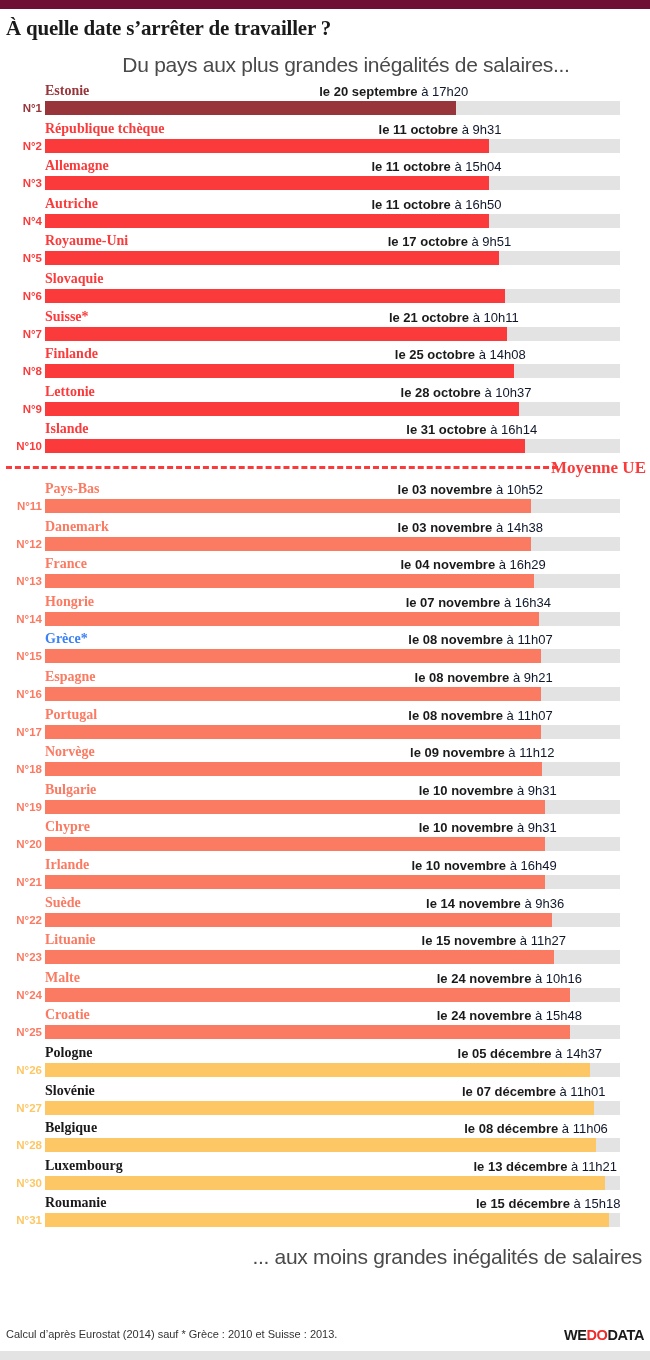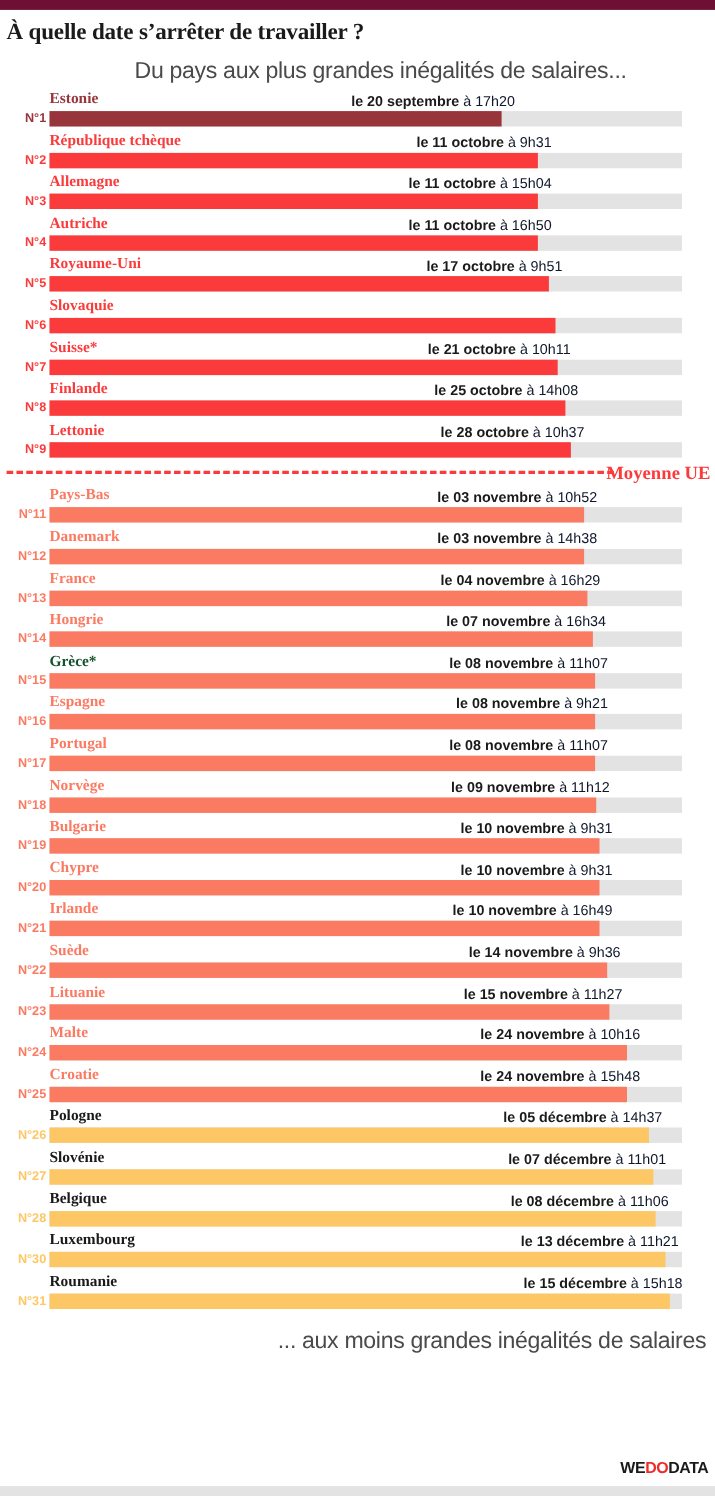--- a/index.html
+++ b/index.html
@@ -239,20 +239,28 @@
         </div>
       </div>
       <div class="row">
         <div class="row-label" style="color: rgb(251, 59, 59);">Lettonie</div>
         <div class="row-date" style="left: 531.375px;"><b>le 28 octobre</b><span> à 10h37</span></div>
         <div class="row-rank" style="color: rgb(251, 59, 59);">N°9</div>
         <div class="track">
           <div class="fill" style="width: 474.375px; background: rgb(251, 59, 59);"></div>
         </div>
       </div>
+      <div class="row">
+        <div class="row-label" style="color: rgb(251, 59, 59);">Islande</div>
+        <div class="row-date" style="left: 537.125px;"><b>le 31 octobre</b><span> à 16h14</span></div>
+        <div class="row-rank" style="color: rgb(251, 59, 59);">N°10</div>
+        <div class="track">
+          <div class="fill" style="width: 480.125px; background: rgb(251, 59, 59);"></div>
+        </div>
+      </div>
       <div class="divider">
         <div class="dash" style="border-top-color: rgb(251, 59, 59);"></div>
         <div class="dlabel" style="color: rgb(251, 59, 59);">Moyenne UE</div>
       </div>
       <div class="row">
         <div class="row-label" style="color: rgb(251, 122, 98);">Pays-Bas</div>
         <div class="row-date" style="left: 542.875px;"><b>le 03 novembre</b><span> à 10h52</span></div>
         <div class="row-rank" style="color: rgb(251, 122, 98);">N°11</div>
         <div class="track">
           <div class="fill" style="width: 485.875px; background: rgb(251, 122, 98);"></div>
@@ -276,21 +284,21 @@
       </div>
       <div class="row">
         <div class="row-label" style="color: rgb(251, 122, 98);">Hongrie</div>
         <div class="row-date" style="left: 550.925px;"><b>le 07 novembre</b><span> à 16h34</span></div>
         <div class="row-rank" style="color: rgb(251, 122, 98);">N°14</div>
         <div class="track">
           <div class="fill" style="width: 493.925px; background: rgb(251, 122, 98);"></div>
         </div>
       </div>
       <div class="row">
-        <div class="row-label" style="color: #14532d;">Grèce*</div>
+        <div class="row-label" style="color: #3b82f6;">Grèce*</div>
         <div class="row-date" style="left: 552.65px;"><b>le 08 novembre</b><span> à 11h07</span></div>
         <div class="row-rank" style="color: rgb(251, 122, 98);">N°15</div>
         <div class="track">
           <div class="fill" style="width: 495.65px; background: rgb(251, 122, 98);"></div>
         </div>
       </div>
       <div class="row">
         <div class="row-label" style="color: rgb(251, 122, 98);">Espagne</div>
         <div class="row-date" style="left: 552.65px;"><b>le 08 novembre</b><span> à 9h21</span></div>
         <div class="row-rank" style="color: rgb(251, 122, 98);">N°16</div>
@@ -409,18 +417,19 @@
         <div class="track">
           <div class="fill" style="width: 563.5px; background: rgb(253, 199, 101);"></div>
         </div>
       </div>
     </div>
 
   <div class="subtitle-bottom">... aux moins grandes inégalités de salaires</div>
 
   <div class="footer">
     <div class="footnote-row">
+      <div class="footnote">Calcul d’après Eurostat (2014) sauf * Grèce : 2010 et Suisse : 2013.</div>
       <div class="logo"><span class="blk">WE</span><span class="red">DO</span><span class="blk">DATA</span></div>
     </div>
     <div class="bottombar"></div>
   </div>
 
 </div>
 
 </body></html>

